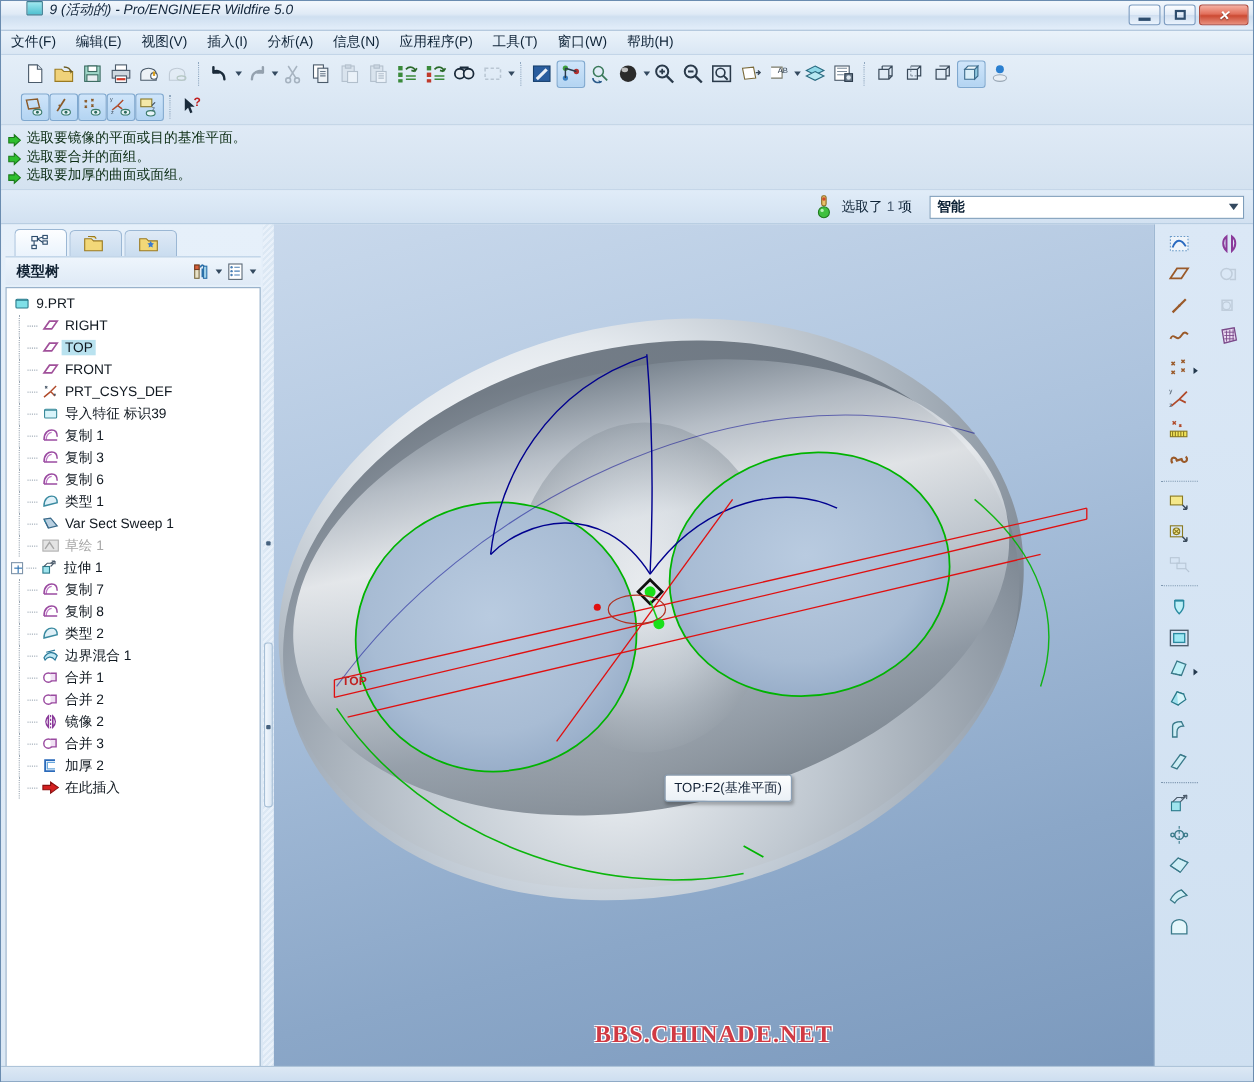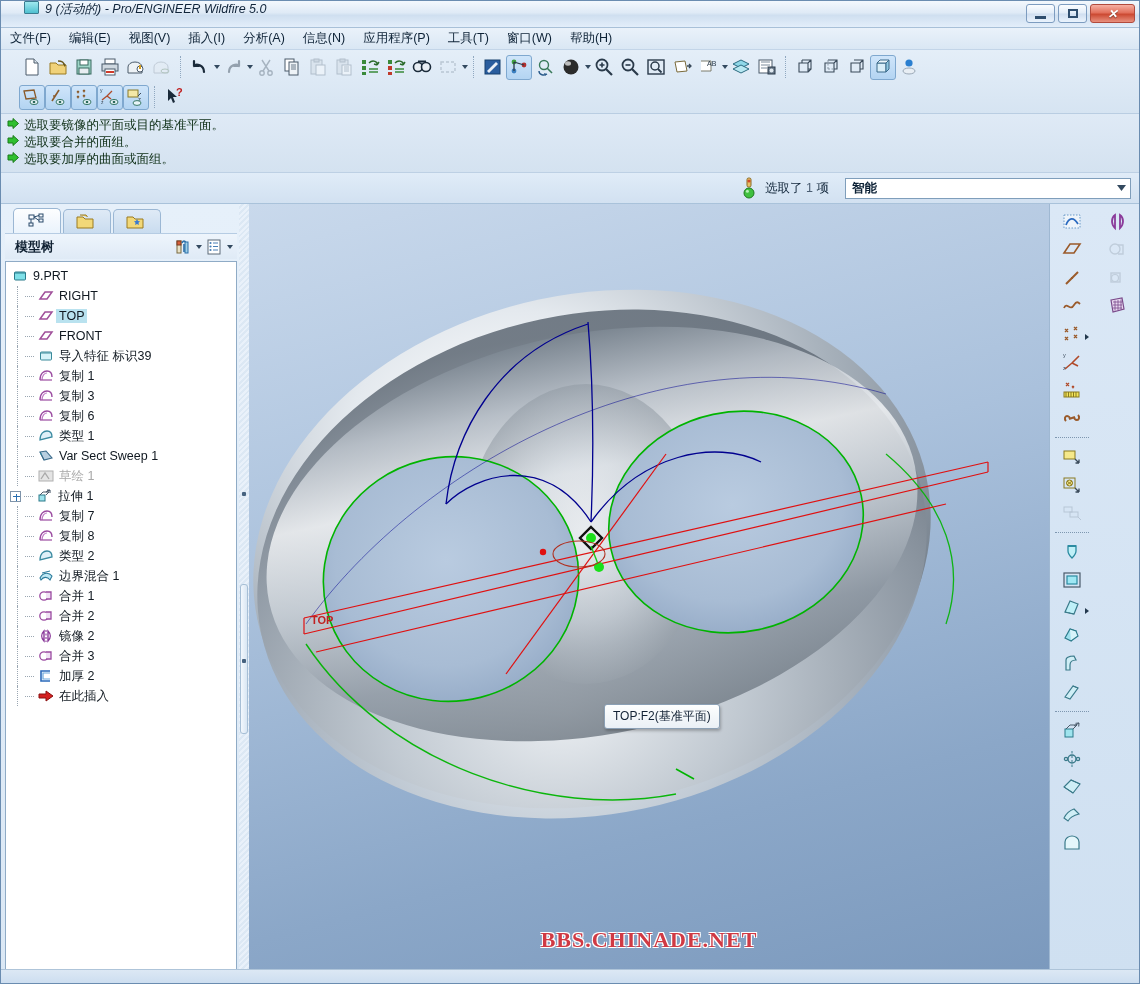--- a/index.html
+++ b/index.html
@@ -104,21 +104,21 @@
     border-top: 4px solid #33495f;
     cursor: pointer;
   }
 
   
   .messages {
     background: linear-gradient(180deg,#dfeaf6,#d4e2f0);
     padding: 3px 0 4px 6px;
     border-bottom: 1px solid #bdd0e4;
   }
-  .msg { display: flex; align-items: flex-start; height: 17px; }
+  .msg { display: flex; align-items: flex-end; height: 17px; }
   .msg-arrow { margin-right: 4px; flex: 0 0 auto; }
   .msg-text { font-size: 12.5px; color: #0a2b12; }
 
   
   .statusrow {
     height: 31px;
     background: linear-gradient(180deg,#e0ecf8,#d2e1f1);
     display: flex; align-items: center;
     border-bottom: 1px solid #a9c2da;
     padding-right: 8px;
@@ -821,20 +821,31 @@
           </div>
           <div class="tnode">
             <div class="indent guide"></div>
             <div class="elbow"></div>
             <div class="ticon">
               <svg width="16" height="14" viewBox="0 0 16 14">
                 <path d="M2 10 L7 3 L14 3 L9 10 Z" fill="none" stroke="#a0509a" stroke-width="1.5"></path>
               </svg>
             </div>
             <div class="tlabel">FRONT</div>
+          </div>
+          <div class="tnode">
+            <div class="indent guide"></div>
+            <div class="elbow"></div>
+            <div class="ticon">
+              <svg width="16" height="14" viewBox="0 0 16 14">
+                <path d="M8 7 L2 12 M8 7 L13 2 M8 7 L12 11" stroke="#b04a2a" stroke-width="1.3"></path>
+                <path d="M3 2 l2 2 M5 2 l-2 2 M11 9 l1.5 1.5 M12.5 9 l-1.5 1.5" stroke="#4a5a6a" stroke-width="1"></path>
+              </svg>
+            </div>
+            <div class="tlabel">PRT_CSYS_DEF</div>
           </div>
           <div class="tnode">
             <div class="indent guide"></div>
             <div class="elbow"></div>
             <div class="ticon">
               <svg width="14" height="14" viewBox="0 0 14 14">
                 <rect x="1.5" y="3" width="11" height="8" rx="1" fill="#d8f4fa" stroke="#3a8a9a"></rect>
                 <path d="M1.5 4 h11" stroke="#3a8a9a"></path>
               </svg>
             </div>

